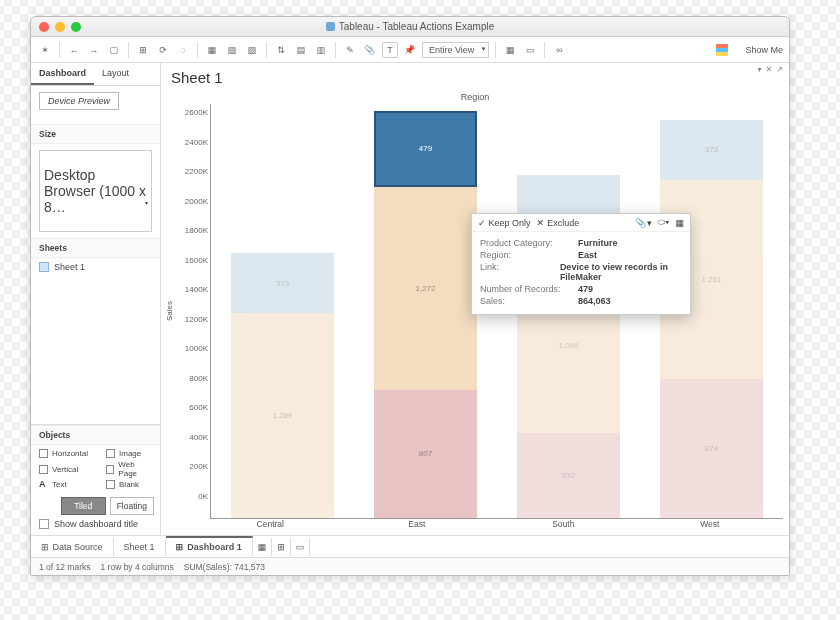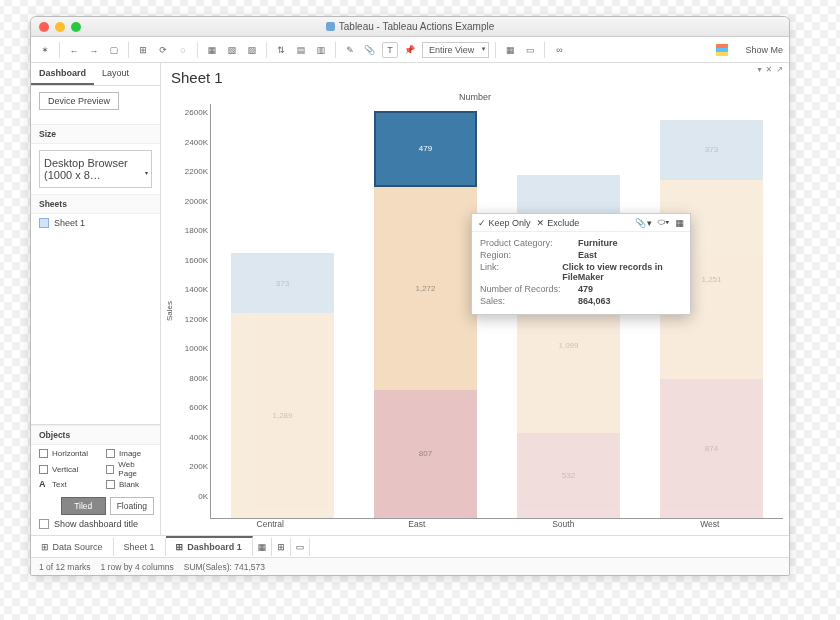--- a/index.html
+++ b/index.html
@@ -20,23 +20,23 @@
 .showme { margin-left:auto; display:flex; align-items:center; gap:17px; cursor:pointer; }
 .showme-icon { width:12px; height:12px; display:inline-block; background:linear-gradient(#ff7a59 33%,#59c3ff 33% 66%,#ffd859 66%); }
 
 .body { flex:1; display:flex; min-height:0; }
 
 .sidebar { width:130px; border-right:1px solid #ddd; display:flex; flex-direction:column; font-size:9px; color:#444; }
 .tabs { display:flex; border-bottom:1px solid #ddd; }
 .tab { padding:5px 8px; cursor:pointer; }
 .tab.active { font-weight:bold; border-bottom:2px solid #666; }
 .section { padding:6px 8px; }
-.dev-prev { border:1px solid #bbb; padding:3px 8px; display:inline-block; cursor:pointer; margin-bottom:8px; }
+.dev-prev { border:1px solid #bbb; padding:3px 8px; display:inline-block; cursor:pointer; margin-bottom:8px;font-style:italic; }
 .sec-head { font-weight:bold; padding:4px 8px; border-top:1px solid #eee; border-bottom:1px solid #eee; background:#fafafa; font-size:8.5px; }
-.size-sel { margin:6px 8px; padding:6px 4px; border:1px solid #ccc; font-size:11px; position:relative; }
+.size-sel { margin:6px 8px; padding:16px 4px; border:1px solid #ccc; font-size:14px; position:relative; }
 .size-sel:after { content:"▾"; position:absolute; right:3px; font-size:6px; }
 .sheet-row { display:flex; align-items:center; gap:5px; padding:4px 8px; cursor:pointer; }
 .sheet-icon { width:10px; height:10px; background:#cfe3fa; border:1px solid #8ab2e0; }
 
 .objects { margin-top:auto; border-top:1px solid #ddd; }
 .obj-grid { display:grid; grid-template-columns:1fr 1fr; gap:2px 18px; padding:4px 8px; font-size:8px; }
 .obj-item { display:flex; align-items:center; gap:4px; cursor:pointer; }
 .obj-ic { width:9px; height:9px; display:inline-block; border:1px solid #888; }
 .obj-ic.txt { border:none; font-weight:bold; font-size:9px; line-height:9px; }
 .tf-row { display:flex; padding:4px 6px; gap:4px; }
@@ -182,21 +182,21 @@
       </div>
     </div>
 
     <div class="main">
       <div class="corner-icons">
         <span>▾</span>
         <span>✕</span>
         <span>↗</span>
       </div>
       <div class="sheet-title">Sheet 1</div>
-      <div class="region-label">Number</div>
+      <div class="region-label">Region</div>
       <div class="plot-area">
         <div class="y-axis-label">Sales</div>
         <div class="y-axis" id="yaxis">
             <div>2600K</div>
             <div>2400K</div>
             <div>2200K</div>
             <div>2000K</div>
             <div>1800K</div>
             <div>1600K</div>
             <div>1400K</div>
@@ -250,21 +250,21 @@
             <div class="tt-row">
               <span class="tt-k">Product Category:</span>
               <span class="tt-v">Furniture</span>
             </div>
             <div class="tt-row">
               <span class="tt-k">Region:</span>
               <span class="tt-v">East</span>
             </div>
             <div class="tt-row">
               <span class="tt-k">Link:</span>
-              <span class="tt-v">Click to view records in FileMaker</span>
+              <span class="tt-v">Device to view records in FileMaker</span>
             </div>
             <div class="tt-row">
               <span class="tt-k">Number of Records:</span>
               <span class="tt-v">479</span>
             </div>
             <div class="tt-row">
               <span class="tt-k">Sales:</span>
               <span class="tt-v">864,063</span>
             </div>
           </div>

